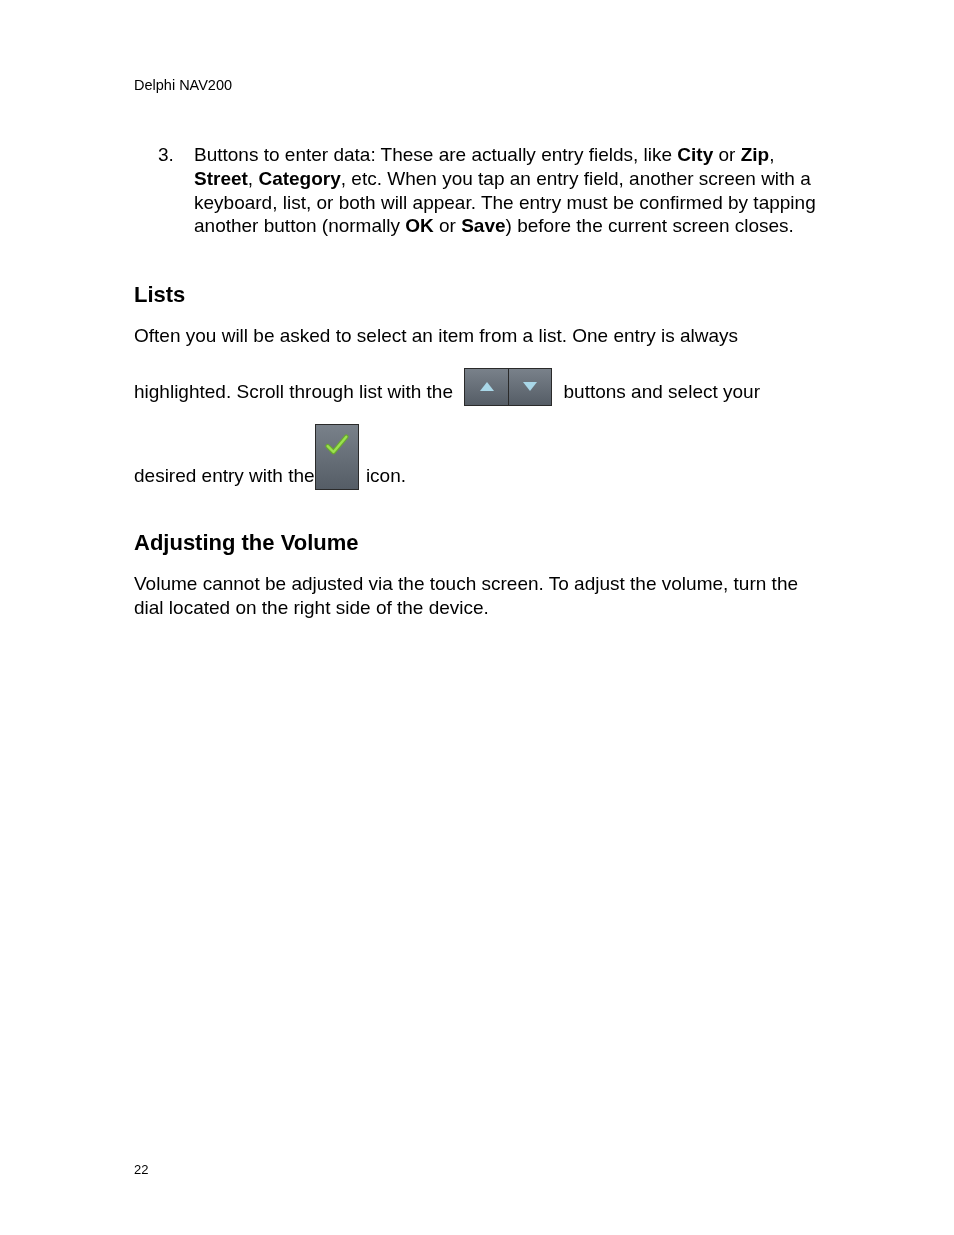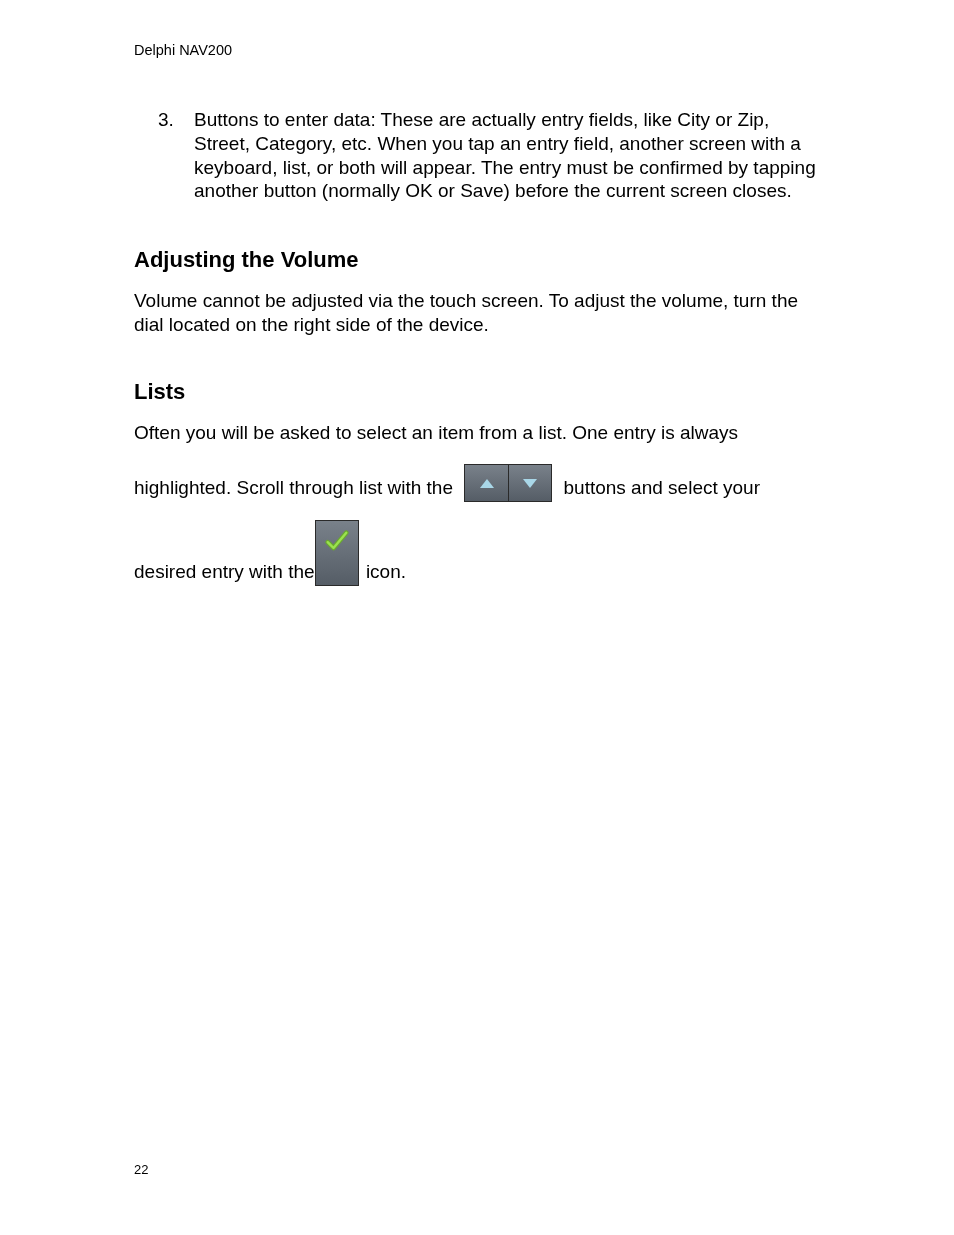--- a/index.html
+++ b/index.html
@@ -7,41 +7,41 @@
     padding: 0;
     background: #fff;
     font-family: Arial, Helvetica, sans-serif;
     color: #000;
   }
   .page {
     width: 954px;
     height: 1235px;
     position: relative;
     box-sizing: border-box;
-    padding: 42px 134px 0 134px;
+    padding: 77px 134px 0 134px;
   }
   .header {
     font-size: 14.5px;
     margin-bottom: 50px;
   }
   .ol-item {
     display: flex;
     margin-bottom: 44px;
     font-size: 19px;
     line-height: 1.25;
   }
   .ol-num {
     width: 36px;
     flex: 0 0 36px;
     padding-left: 24px;
   }
   .ol-body {
     flex: 1;
   }
-  .bold { font-weight: 400; }
+  .bold { font-weight: 700; }
   h2.sect {
     font-size: 22px;
     font-weight: 700;
     margin: 0 0 16px 0;
   }
   p.body {
     font-size: 19px;
     line-height: 1.25;
     margin: 0 0 20px 0;
   }
@@ -130,25 +130,20 @@
   <div class="header">Delphi NAV200</div>
 
   <div class="ol-item">
     <div class="ol-num">3.</div>
     <div class="ol-body">
       <span>Buttons to enter data: These are actually entry fields, like </span><span class="bold">City</span><span> or </span><span class="bold">Zip</span><span>, </span><span class="bold">Street</span><span>, </span><span class="bold">Category</span><span>, etc. When you tap an entry field, another screen with a keyboard, list, or both will appear. The entry must be confirmed by tapping another button (normally </span><span class="bold">OK</span><span> or </span><span class="bold">Save</span><span>) before the current screen closes.</span>
     </div>
   </div>
 
   <div class="sect-block">
-    <h2 class="sect">Adjusting the Volume</h2>
-    <p class="body">Volume cannot be adjusted via the touch screen. To adjust the volume, turn the dial located on the right side of the device.</p>
-  </div>
-
-  <div class="sect-block">
     <h2 class="sect">Lists</h2>
     <p class="body">Often you will be asked to select an item from a list. One entry is always</p>
 
     <div class="flowline">
       <span>highlighted. Scroll through list with the </span>
       <span class="inline-btns">
         <span class="half left">
             <span class="tri-up"></span>
           </span>
         <span class="half right">
@@ -162,15 +157,20 @@
       <span>desired entry with the</span><span class="inline-check">
         <svg viewBox="0 0 24 24">
           <path d="M4 13 L9 18 L20 5" stroke="#6aa92f" stroke-width="4" fill="none" stroke-linecap="round" stroke-linejoin="round"></path>
           <path d="M4 13 L9 18 L20 5" stroke="#9be24f" stroke-width="2" fill="none" stroke-linecap="round" stroke-linejoin="round"></path>
         </svg>
       </span>
       <span> icon.</span>
     </div>
   </div>
 
+  <div class="sect-block">
+    <h2 class="sect">Adjusting the Volume</h2>
+    <p class="body">Volume cannot be adjusted via the touch screen. To adjust the volume, turn the dial located on the right side of the device.</p>
+  </div>
+
   <div class="page-number">22</div>
 
 </div>
 
 </body></html>

